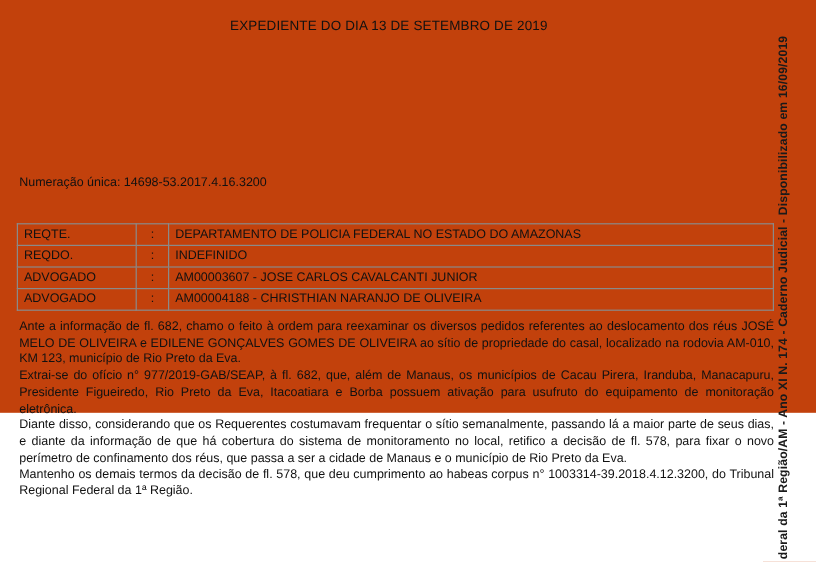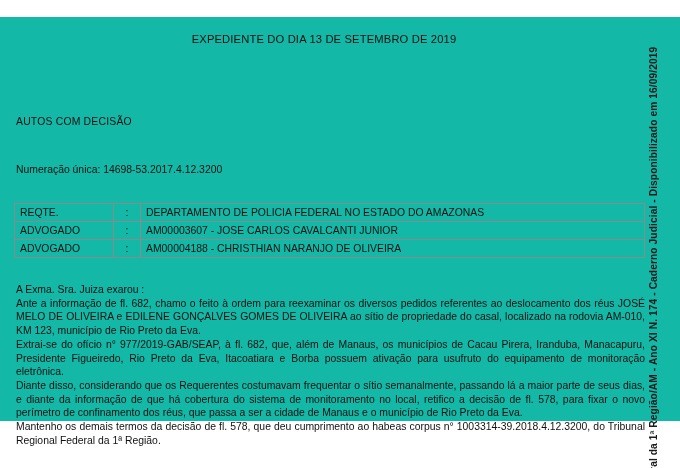--- a/index.html
+++ b/index.html
@@ -13,24 +13,24 @@
     position: relative;
     overflow: hidden;
     font-family: "Liberation Sans", sans-serif;
     color: #1a1a1a;
     -webkit-font-smoothing: antialiased;
   }
 
   .page {
     position: absolute;
     left: 0;
-    top: 17px;
+    top: 0;
     width: 680px;
-    height: 404px;
-    background: #14b8a6;
+    height: 344px;
+    background: #c2410c;
   }
 
   
   .doc-title {
     position: absolute;
     left: 0;
     top: 16px;
     width: 648px;
     text-align: center;
     font-size: 11.2px;
@@ -126,48 +126,51 @@
   }
 </style>
 </head>
 <body>
 
 <div class="page">
 
   <div class="doc-title">EXPEDIENTE DO DIA 13 DE SETEMBRO DE 2019</div>
 
 
-  <div id="heading-autos" class="block">AUTOS COM DECISÃO</div>
 
 
-  <div id="line-numeracao" class="block">Numeração única: 14698-53.2017.4.12.3200</div>
+  <div id="line-numeracao" class="block">Numeração única: 14698-53.2017.4.16.3200</div>
 
 
   <table id="table-parties" class="doc-table">
     <tbody>
       <tr>
         <td class="col-label">REQTE.</td>
         <td class="col-colon">:</td>
         <td>DEPARTAMENTO DE POLICIA FEDERAL NO ESTADO DO AMAZONAS</td>
+      </tr>
+      <tr>
+        <td class="col-label">REQDO.</td>
+        <td class="col-colon">:</td>
+        <td>INDEFINIDO</td>
       </tr>
       <tr>
         <td class="col-label">ADVOGADO</td>
         <td class="col-colon">:</td>
         <td>AM00003607 - JOSE CARLOS CAVALCANTI JUNIOR</td>
       </tr>
       <tr>
         <td class="col-label">ADVOGADO</td>
         <td class="col-colon">:</td>
         <td>AM00004188 - CHRISTHIAN NARANJO DE OLIVEIRA</td>
       </tr>
     </tbody>
   </table>
 
   <div id="body-text">
-    <p class="noj">A Exma. Sra. Juiza exarou :</p>
     <p>Ante a informação de fl. 682, chamo o feito à ordem para reexaminar os diversos pedidos referentes ao deslocamento dos réus JOSÉ MELO DE OLIVEIRA e EDILENE GONÇALVES GOMES DE OLIVEIRA ao sítio de propriedade do casal, localizado na rodovia AM-010, KM 123, município de Rio Preto da Eva.</p>
     <p>Extrai-se do ofício n° 977/2019-GAB/SEAP, à fl. 682, que, além de Manaus, os municípios de Cacau Pirera, Iranduba, Manacapuru, Presidente Figueiredo, Rio Preto da Eva, Itacoatiara e Borba possuem ativação para usufruto do equipamento de monitoração eletrônica.</p>
     <p>Diante disso, considerando que os Requerentes costumavam frequentar o sítio semanalmente, passando lá a maior parte de seus dias, e diante da informação de que há cobertura do sistema de monitoramento no local, retifico a decisão de fl. 578, para fixar o novo perímetro de confinamento dos réus, que passa a ser a cidade de Manaus e o município de Rio Preto da Eva.</p>
     <p>Mantenho os demais termos da decisão de fl. 578, que deu cumprimento ao habeas corpus n° 1003314-39.2018.4.12.3200, do Tribunal Regional Federal da 1ª Região.</p>
   </div>
 
   <div id="sidebar-stamp">
     <span class="vtext">deral da 1ª Região/AM - Ano XI N. 174 - Caderno Judicial - Disponibilizado em 16/09/2019</span>
   </div>
 

